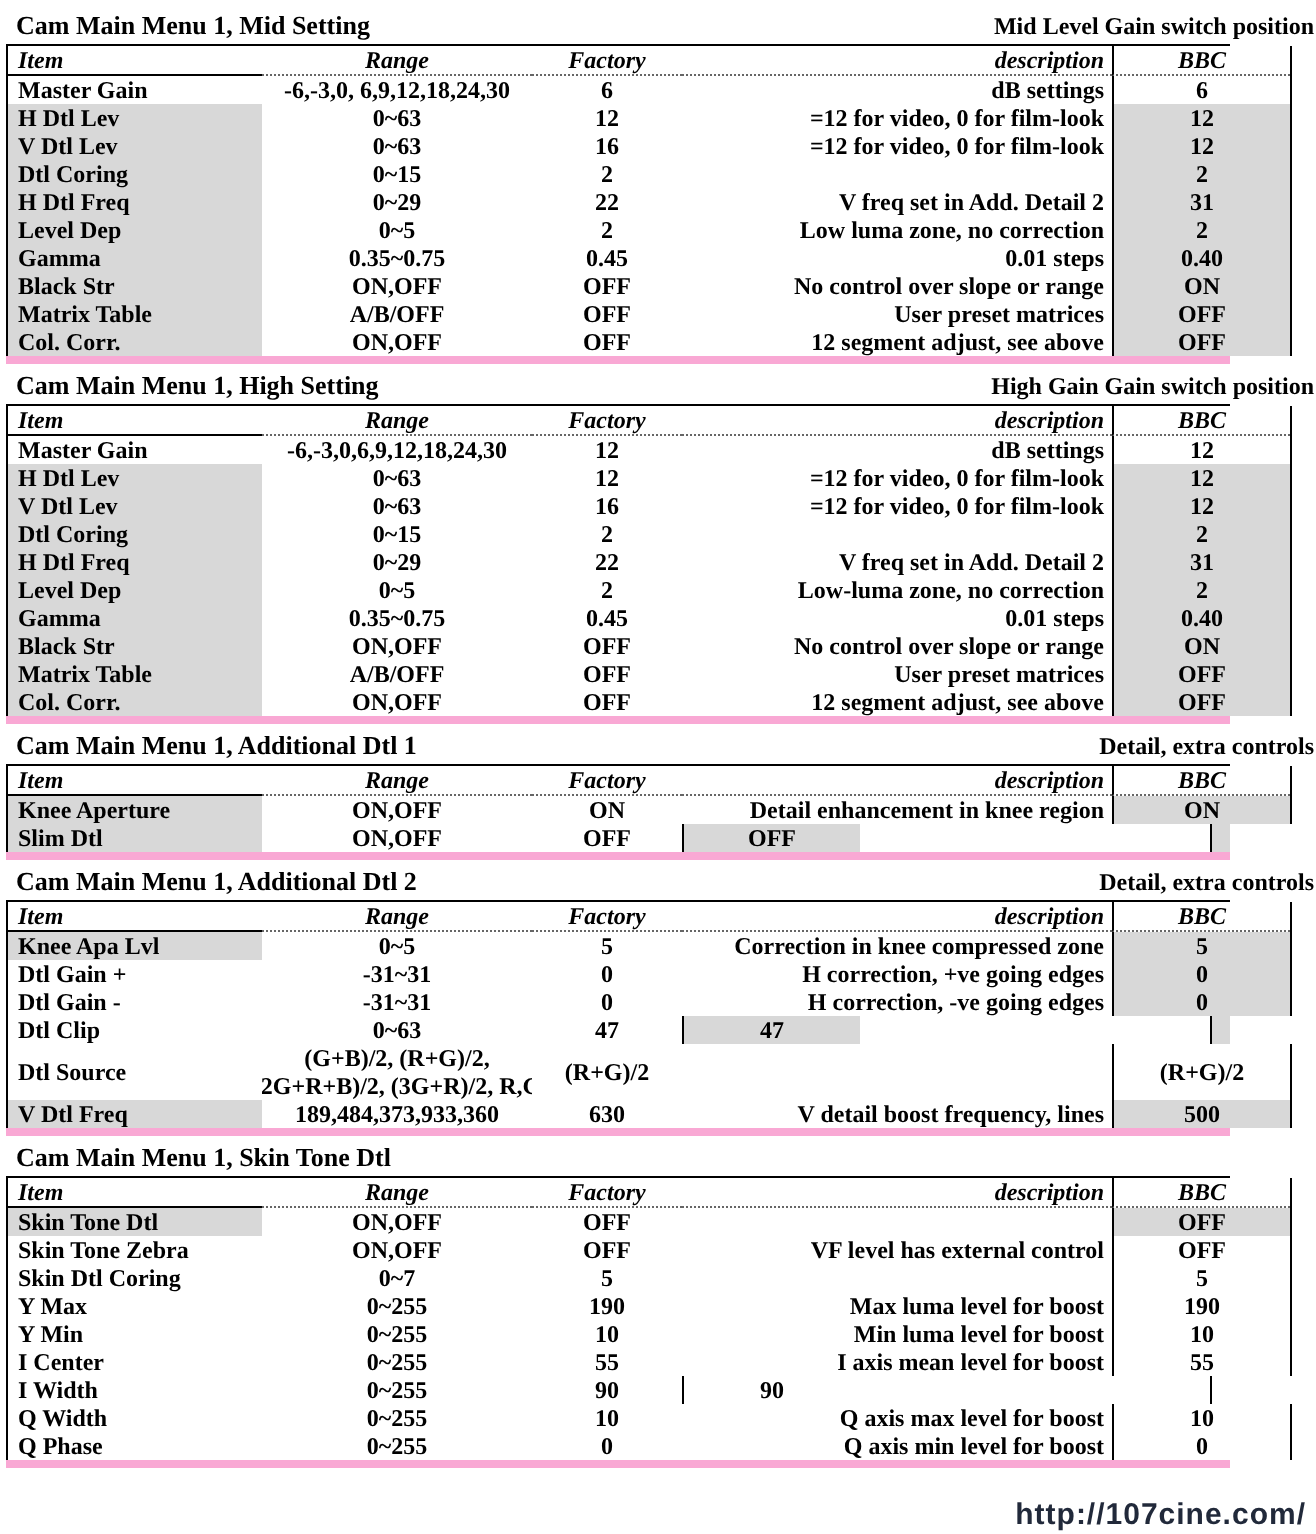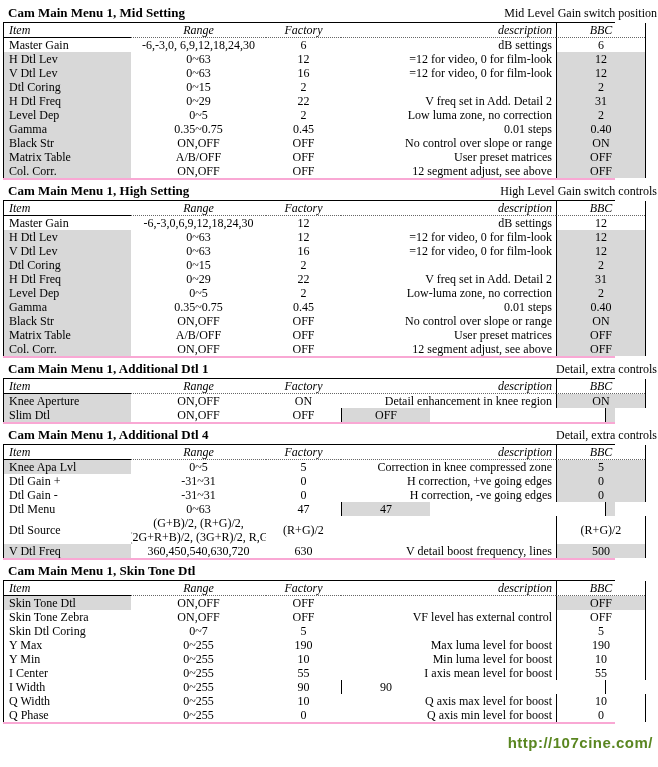--- a/index.html
+++ b/index.html
@@ -10,22 +10,22 @@
     position:relative;
   }
   .page { padding:5px 0 0 3px; }
   .sec { margin-bottom:3px; }
   .sec:last-child { margin-bottom:0; }
   .sec-head {
     display:flex; justify-content:space-between; align-items:baseline;
     width:654px; margin-bottom:1px;
   }
   .sec-title { font-weight:bold; font-size:13px; padding-left:5px; white-space:nowrap; }
-  .sec-sub { font-size:12px; white-space:nowrap; }
-  .tbl { width:612px; border-top:1px solid #000; border-bottom:2px solid #f9a8d4; }
+  .sec-sub { font-size:12px; white-space:nowrap;font-weight:bold; }
+  .tbl { width:612px; border-top:1px solid #000; border-bottom:4px solid #f9a8d4;font-weight:bold; }
   .row { display:flex; }
   .row-main {
     display:flex; width:641px;
     border-left:1px solid #000; border-right:1px solid #000;
   }
   .tail { width:10px; }
   .c {
     display:flex; align-items:center;
     line-height:14px; min-height:14px;
     box-sizing:border-box; white-space:nowrap; overflow:hidden;
@@ -33,24 +33,24 @@
   .c-item    { width:127px; padding-left:5px; }
   .c-range   { width:135px; flex-direction:column; justify-content:center; text-align:center; }
   .c-range span { display:block; }
   .c-factory { width:75px;  justify-content:center; }
   .c-desc    { width:215px; justify-content:flex-end; padding-right:4px;text-align:center; }
   .c-bbc     { width:89px;  justify-content:center; border-left:1px solid #000; }
   .hrow .c { font-style:italic; border-bottom:1px dotted #666; }
   .hrow .c-item { border-bottom:1px solid #000; }
   .shaded { background:#d8d8d8; }
   .watermark {
-    position:absolute; right:5px; bottom:16px;
+    position:absolute; right:5px; bottom:1px;
     font-family:"Liberation Sans", sans-serif;
     font-weight:bold; font-size:15px; letter-spacing:0.5px;
-    color:#4d7c0f; opacity:0.92;
+    color:#0f172a; opacity:0.92;
   }
 </style>
 </head>
 <body>
 
 <div class="page" id="doc-root">
   <div class="sec">
     <div class="sec-head">
       <span class="sec-title">Cam Main Menu 1, Mid Setting</span>
       <span class="sec-sub">Mid Level Gain switch position</span>
@@ -206,21 +206,21 @@
     </div>
     <div class="tail shaded"></div>
   </div>
 </div>
     </div>
   </div>
 
   <div class="sec">
     <div class="sec-head">
       <span class="sec-title">Cam Main Menu 1, High Setting</span>
-      <span class="sec-sub">High Level Gain switch controls</span>
+      <span class="sec-sub">High Gain Gain switch position</span>
     </div>
     <div class="tbl">
       <div class="row hrow">
         <div class="row-main">
           <div class="c c-item">Item</div>
           <div class="c c-range">Range</div>
           <div class="c c-factory">Factory</div>
           <div class="c c-desc">description</div>
           <div class="c c-bbc">BBC</div>
         </div>
@@ -412,21 +412,21 @@
       <div class="c c-bbc shaded">OFF</div>
     </div>
     <div class="tail shaded"></div>
   </div>
 </div>
     </div>
   </div>
 
   <div class="sec">
     <div class="sec-head">
-      <span class="sec-title">Cam Main Menu 1, Additional Dtl 4</span>
+      <span class="sec-title">Cam Main Menu 1, Additional Dtl 2</span>
       <span class="sec-sub">Detail, extra controls</span>
     </div>
     <div class="tbl">
       <div class="row hrow">
         <div class="row-main">
           <div class="c c-item">Item</div>
           <div class="c c-range">Range</div>
           <div class="c c-factory">Factory</div>
           <div class="c c-desc">description</div>
           <div class="c c-bbc">BBC</div>
@@ -471,21 +471,21 @@
       </div>
       <div class="c c-factory">0</div>
       <div class="c c-desc">H correction, -ve going edges</div>
       <div class="c c-bbc shaded">0</div>
     </div>
     <div class="tail shaded"></div>
   </div>
 
   <div class="row">
     <div class="row-main">
-      <div class="c c-item">Dtl Menu</div>
+      <div class="c c-item">Dtl Clip</div>
       <div class="c c-range">
         <span>0~63</span>
         <span></span>
       </div>
       <div class="c c-factory">47</div>
       <div class="c c-bbc shaded">47</div>
     </div>
     <div class="tail shaded"></div>
   </div>
 
@@ -500,21 +500,21 @@
       <div class="c c-desc"></div>
       <div class="c c-bbc">(R+G)/2</div>
     </div>
     <div class="tail"></div>
   </div>
 
   <div class="row">
     <div class="row-main">
       <div class="c c-item shaded">V Dtl Freq</div>
       <div class="c c-range">
-        <span>360,450,540,630,720</span>
+        <span>189,484,373,933,360</span>
         <span></span>
       </div>
       <div class="c c-factory">630</div>
       <div class="c c-desc">V detail boost frequency, lines</div>
       <div class="c c-bbc shaded">500</div>
     </div>
     <div class="tail shaded"></div>
   </div>
 </div>
     </div>

